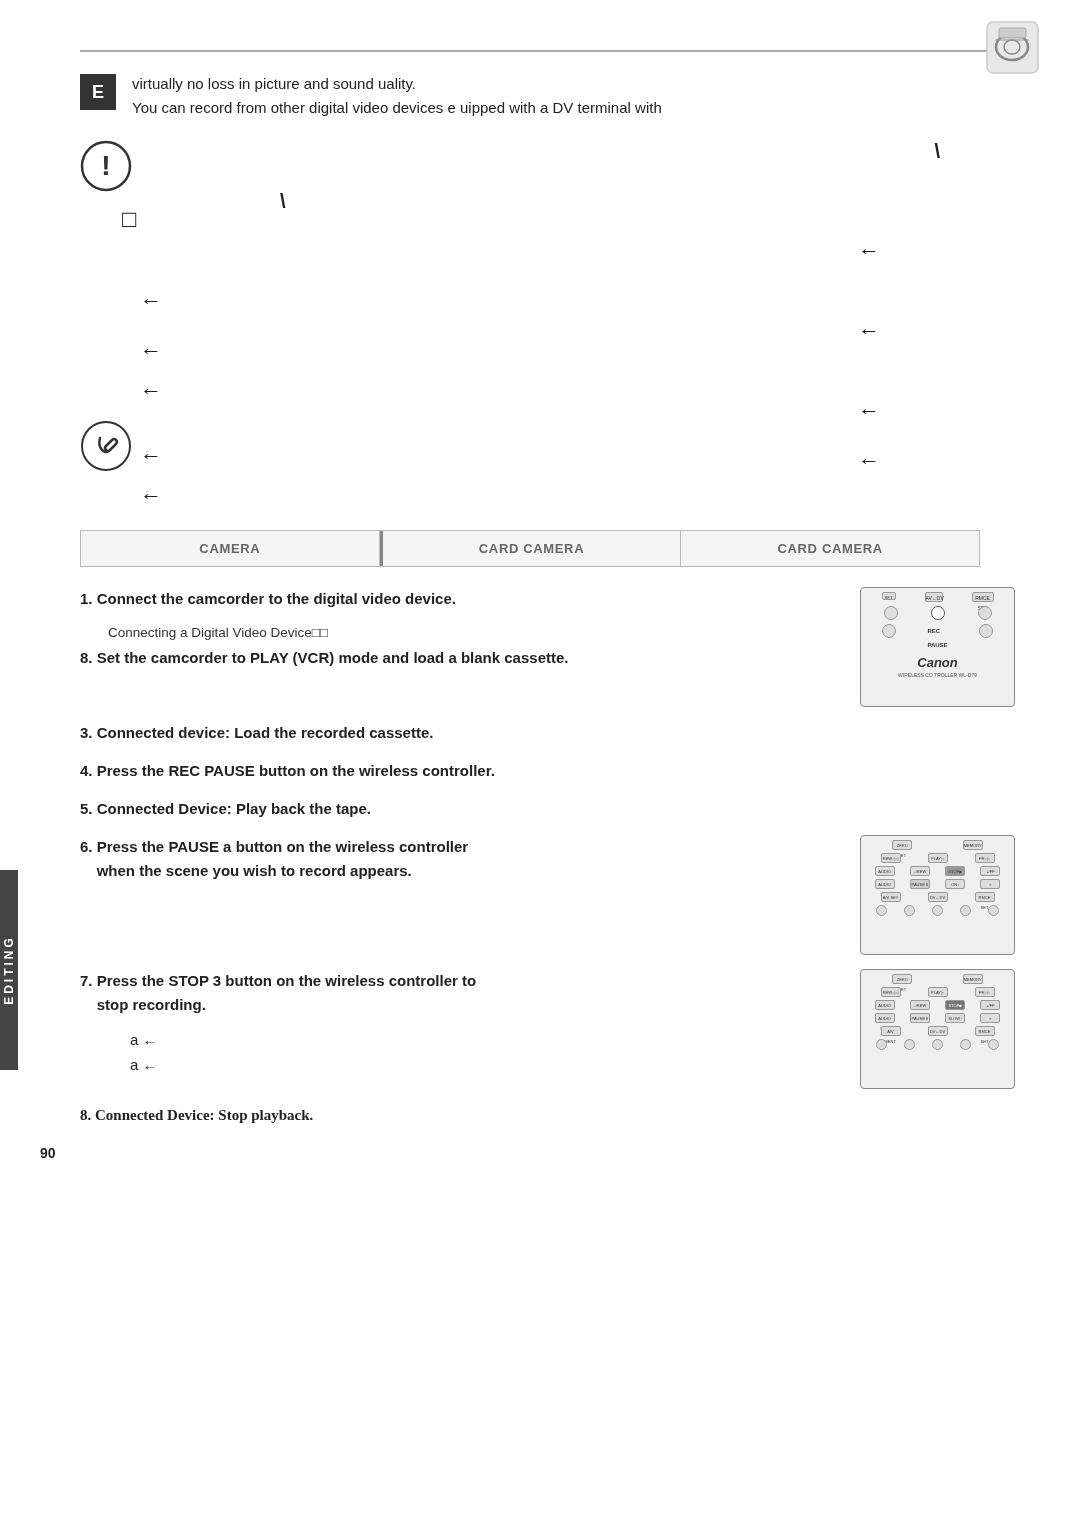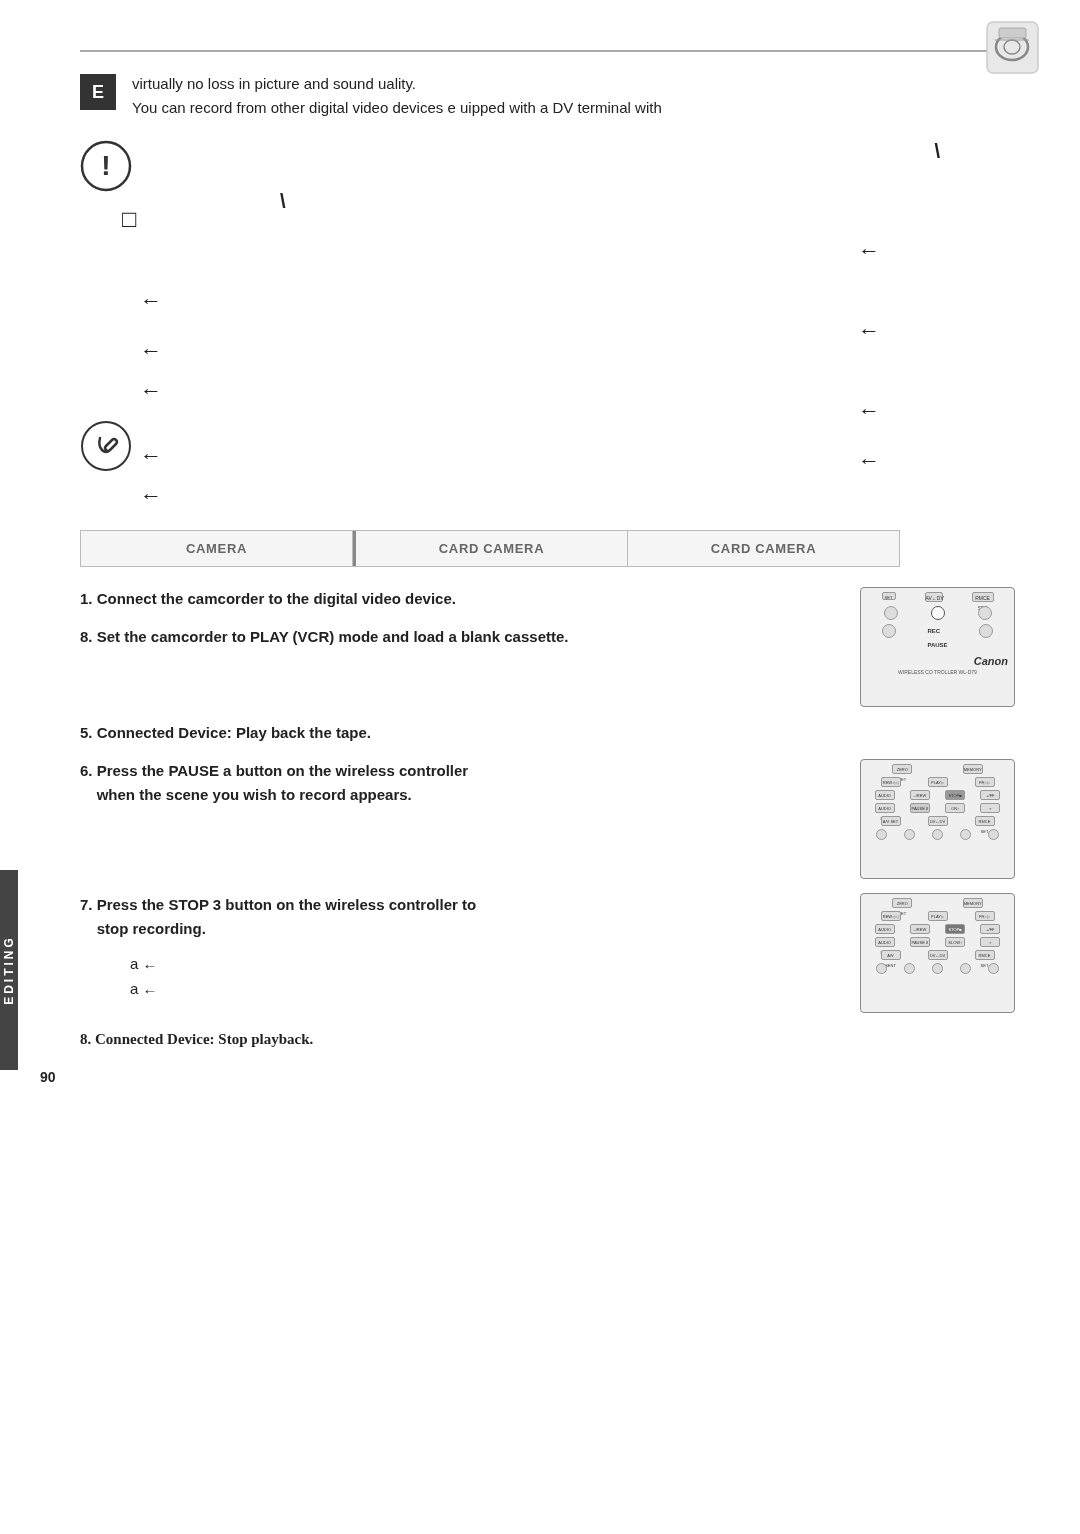--- a/index.html
+++ b/index.html
@@ -79,21 +79,21 @@
       width: 52px;
       height: 52px;
     }
 
     
     .mode-tabs {
       display: flex;
       align-items: flex-start;
       border: 1.5px solid #bbb;
       margin: 10px 0 18px 0;
-      width: 820px;
+      width: 900px;
     }
     .mode-tab {
       padding: 10px 0;
       text-align: center;
       font-size: 13px;
       font-weight: bold;
       letter-spacing: 0.05em;
       flex: 1;
       color: #666;
       border-right: 1.5px solid #bbb;
@@ -207,22 +207,22 @@
       line-height: 10px;
     }
     .remote-btn-round {
       background: #ddd;
       border: 0.5px solid #999;
       border-radius: 50%;
       width: 14px;
       height: 14px;
     }
     .canon-text {
-      text-align: right;
-      font-size: 11px;
+      text-align: center;
+      font-size: 13px;
       font-weight: bold;
       font-style: italic;
       margin: 2px 0;
     }
 
     .step-a-arrow {
       margin-left: 50px;
       margin-bottom: 8px;
       font-size: 15px;
     }
@@ -293,20 +293,21 @@
     <div class="mode-tab">CARD CAMERA</div>
   </div>
 
   <div class="steps-section">
 
     <div class="step-with-image">
       <div class="step-text">
         <div class="step">
           <strong>1. Connect the camcorder to the digital video device.</strong>
         </div>
+        <div class="sub-note">Connecting a Digital Video Device□□</div>
         <div class="step">
           <strong>8. Set the camcorder to PLAY (VCR) mode and load a blank cassette.</strong>
         </div>
       </div>
       <div class="step-image">
 
         <div class="remote-device">
           <div class="remote-device-inner">
             <div class="remote-row">
               <div class="remote-btn" style="width:14px;height:8px;font-size:4px;">SET</div>
@@ -323,21 +324,27 @@
               <div style="font-size:6px;font-weight:bold;line-height:14px;">REC<br>PAUSE</div>
               <div class="remote-btn-round"></div>
             </div>
             <div class="canon-text">Canon</div>
             <div style="font-size:5px;text-align:center;color:#555;">WIRELESS CO  TROLLER WL-D79</div>
           </div>
         </div>
       </div>
     </div>
 
-
+    <div class="step">
+      <strong>3. Connected device: Load the recorded cassette.</strong>
+    </div>
+
+    <div class="step">
+      <strong>4. Press the REC PAUSE button on the wireless controller.</strong>
+    </div>
 
     <div class="step">
       <strong>5. Connected Device: Play back the tape.</strong>
     </div>
 
     <div class="step-with-image" style="margin-top:6px;">
       <div class="step-text">
         <div class="step">
           <strong>6. Press the PAUSE a  button on the wireless controller<br>&nbsp;&nbsp;&nbsp;&nbsp;when the scene you wish to record appears.</strong>
         </div>

